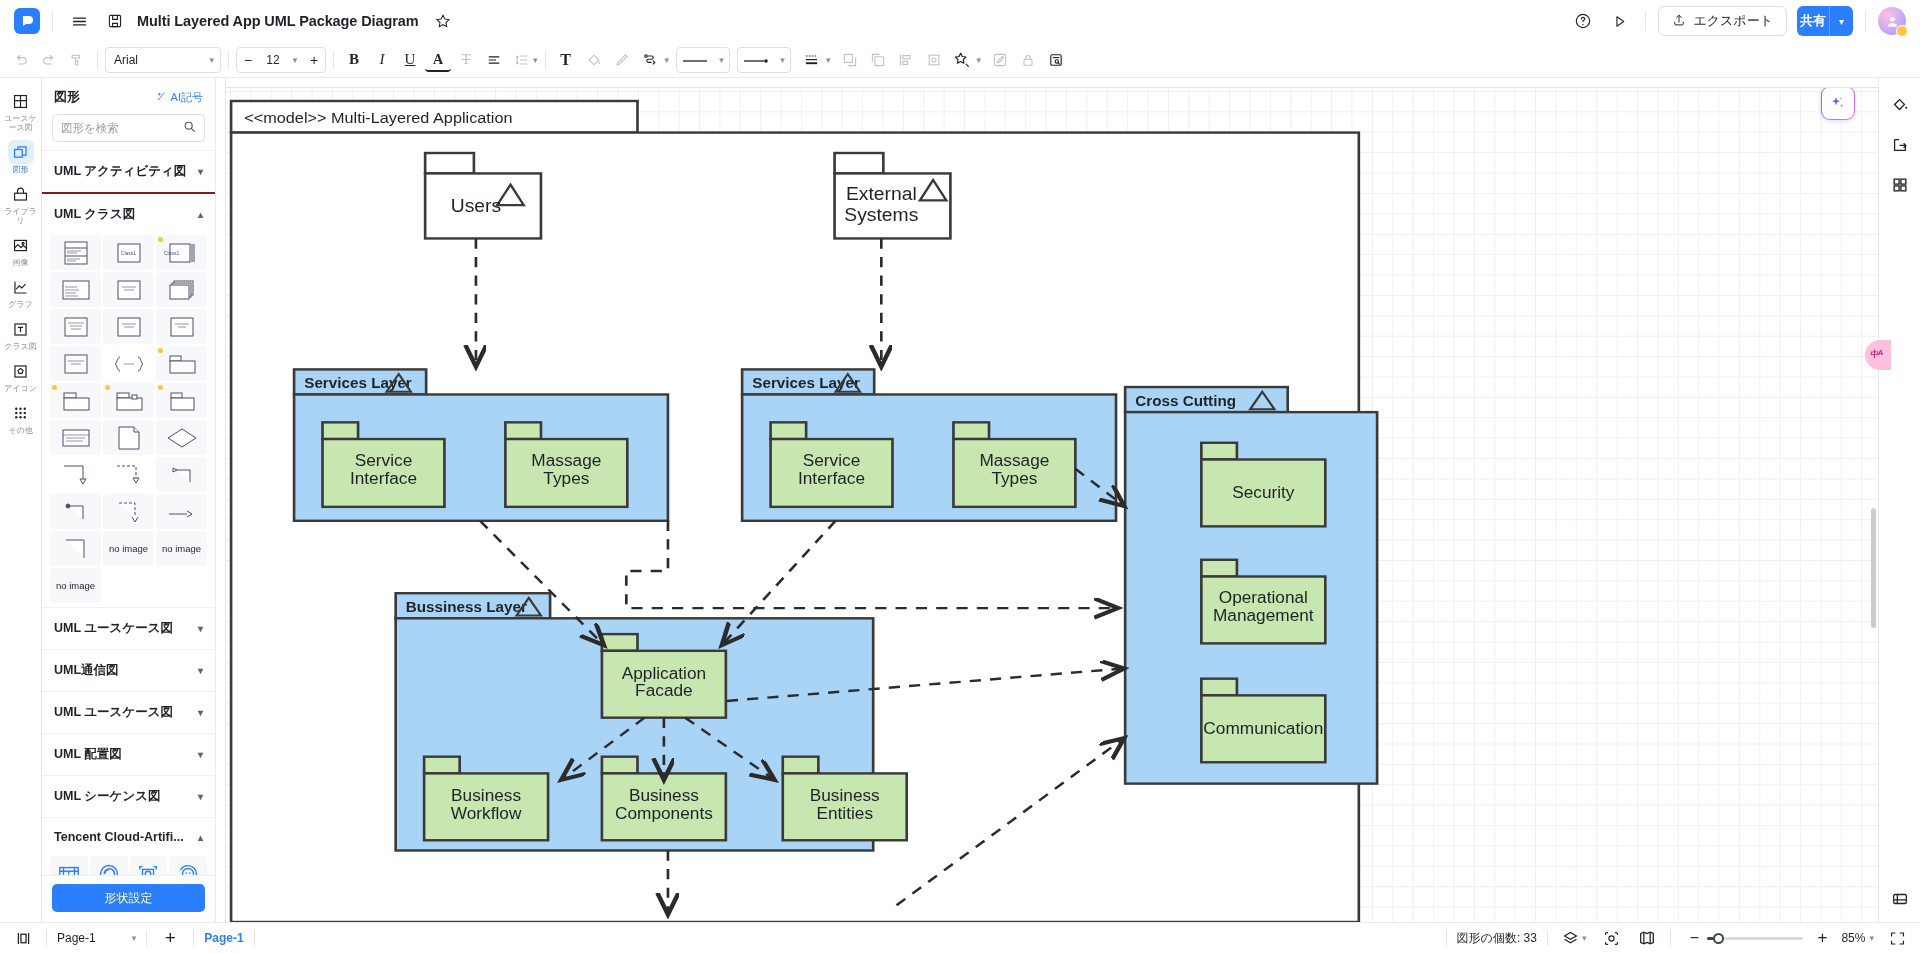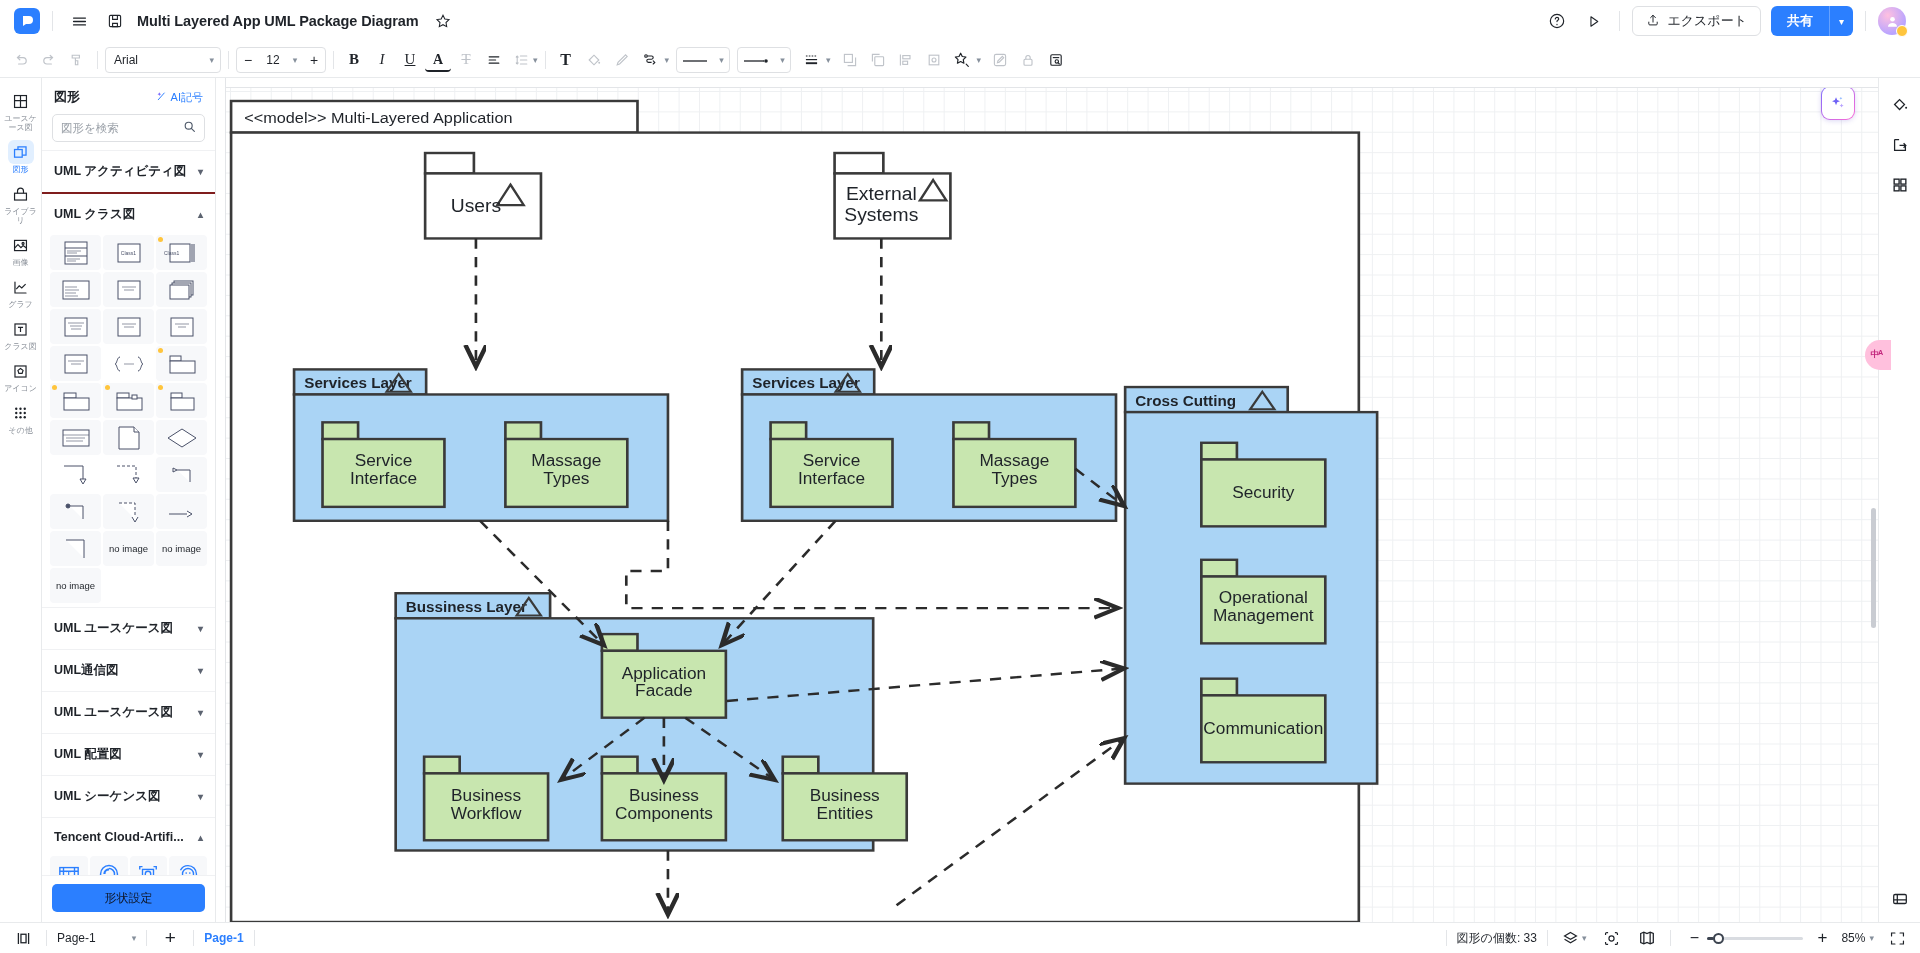--- a/index.html
+++ b/index.html
@@ -33,21 +33,21 @@
   .star { margin-left: 10px; color: #3c4căc; }
   .hdr-spacer { flex: 1 1 auto; }
   .export-btn {
     display: flex; align-items: center; gap: 7px; height: 30px; padding: 0 13px;
     border: 1px solid #dee0e3; border-radius: 6px; font-size: 13px; color: #1f2329;
     background: #fff; white-space: nowrap;
   }
   .share-group { display: flex; align-items: stretch; height: 30px; border-radius: 6px; overflow: hidden; }
   .share-btn {
     background: #2b7fff; color: #fff; font-size: 13px; font-weight: bold;
-    display: flex; align-items: center; padding: 0 16px;
+    display: flex; align-items: center; padding: 0 3px;
   }
   .share-caret {
     background: #2b7fff; color: #fff; display: flex; align-items: center;
     padding: 0 9px; border-left: 1px solid rgba(255,255,255,.28); font-size: 10px;
   }
   .avatar {
     width: 28px; height: 28px; border-radius: 50%; position: relative;
     background: radial-gradient(circle at 35% 30%, #ffc0e0, #b9a4ff 70%);
     display:flex; align-items:center; justify-content:center;
   }
@@ -147,21 +147,21 @@
     font-size: 9.5px; color:#1f2329; text-align:center; line-height: 11px;
   }
   .mini { stroke:#4a5169; fill:#fff; }
   .tc-grid { display:grid; grid-template-columns: repeat(4,1fr); gap:2px; padding: 0 8px 8px; }
   .tc-cell {
     height: 36px; background:#f7f8fa; border-radius:4px;
     display:flex;align-items:center;justify-content:center; color:#2b7fff;
   }
   .panel-foot { padding: 8px 10px 10px; border-top: 1px solid #f0f1f3; background:#fff; }
   .shape-setting-btn {
-    width:100%; height:28px; background:#2b7fff; color:#0f172a; border-radius:5px;
+    width:100%; height:28px; background:#2b7fff; color:#fef9c3; border-radius:5px;
     font-size:12px; display:flex; align-items:center; justify-content:center;
   }
 
   
   .canvas-area { flex: 1 1 auto; position: relative; background: #e9eaee; overflow: hidden; }
   .ruler-top {
     position:absolute; left:0; top:0; right:0; height:10px;
     background:#fff; border-bottom:1px solid #e3e5e8; z-index: 5;
   }
   .ruler-left {

